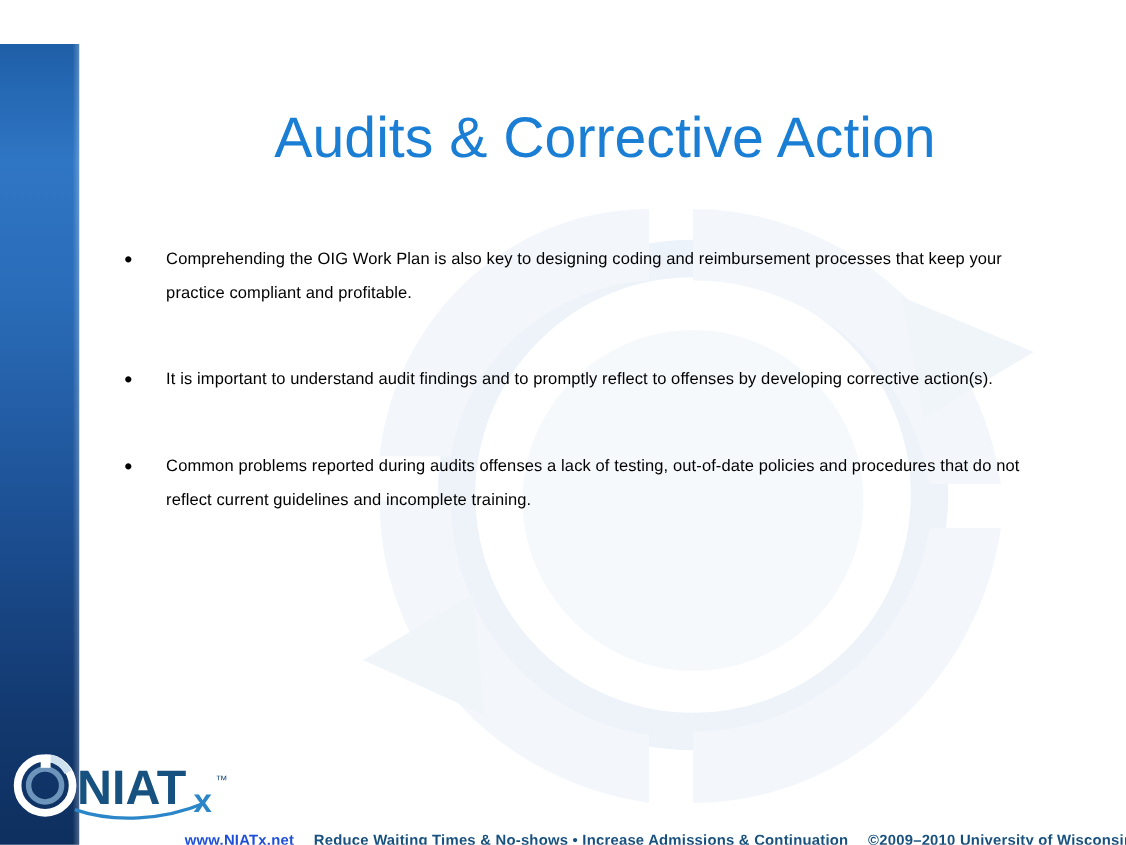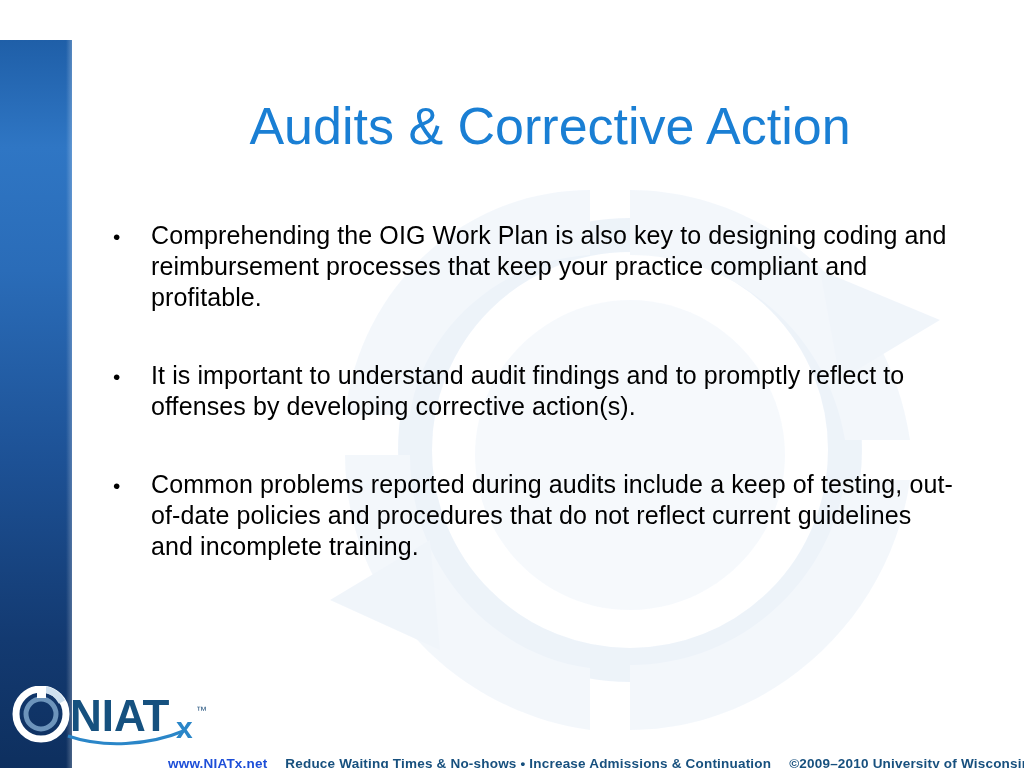--- a/index.html
+++ b/index.html
@@ -84,21 +84,21 @@
     width: 38px;
     flex: 0 0 38px;
     color: #000000;
     font-size: 21px;
     line-height: 31px;
     padding-top: 1px;
   }
   .bullet-text {
     flex: 1 1 auto;
     color: #000000;
-    font-size: 25px;
+    font-size: 15px;
     line-height: 31px;
     letter-spacing: 0.1px;
   }
   
   #logo {
     position: absolute;
     left: 8px;
     top: 646px;
     width: 215px;
     height: 62px;
@@ -162,21 +162,21 @@
       <div class="bullet-text">Comprehending the OIG Work Plan is also key to designing coding and reimbursement processes that keep your practice compliant and profitable.</div>
     </div>
 
     <div class="bullet-row">
       <div class="bullet-mark">•</div>
       <div class="bullet-text">It is important to understand audit findings and to promptly reflect to offenses by developing corrective action(s).</div>
     </div>
 
     <div class="bullet-row">
       <div class="bullet-mark">•</div>
-      <div class="bullet-text">Common problems reported during audits include a keep of testing, out-of-date policies and procedures that do not reflect current guidelines and incomplete training.</div>
+      <div class="bullet-text">Common problems reported during audits offenses a lack of testing, out-of-date policies and procedures that do not reflect current guidelines and incomplete training.</div>
     </div>
 
   </div>
 
   <svg id="logo" viewBox="0 0 215 62" xmlns="http://www.w3.org/2000/svg">
     <g>
       <circle cx="33" cy="28" r="25" fill="none" stroke="#ffffff" stroke-width="7"></circle>
       <circle cx="33" cy="28" r="15" fill="none" stroke="#6d94bb" stroke-width="5"></circle>
       <path d="M33 3 A25 25 0 0 1 54 16" fill="none" stroke="#cfe0ef" stroke-width="7"></path>
       <rect x="29" y="0" width="9" height="12" fill="#ffffff"></rect>

